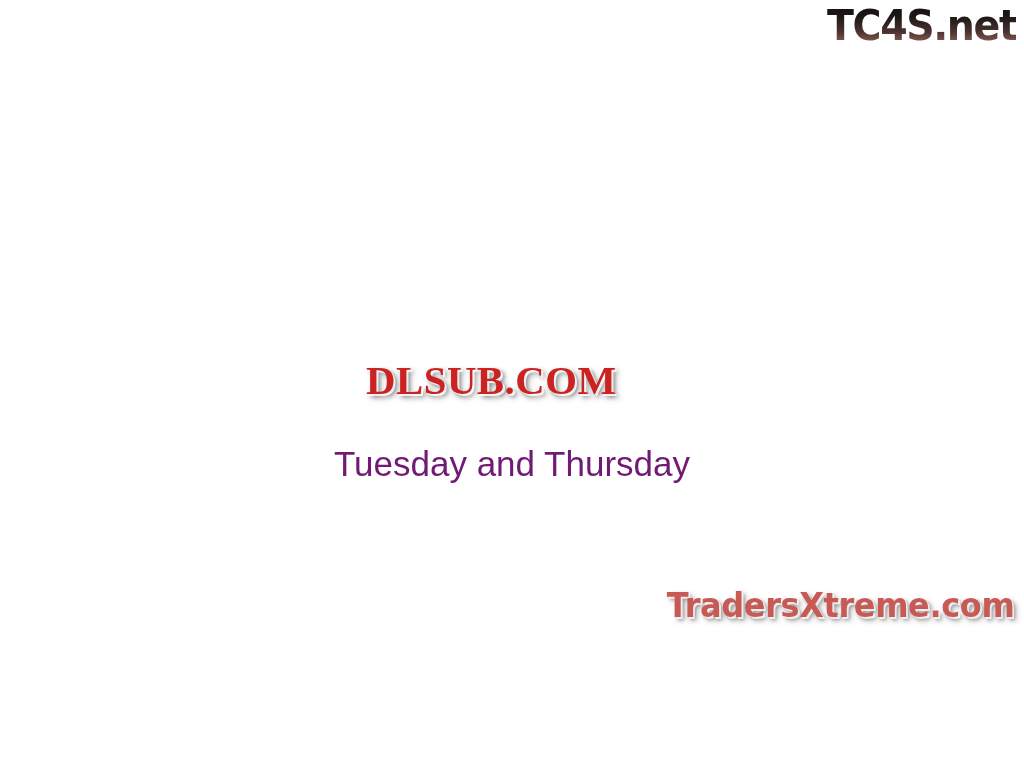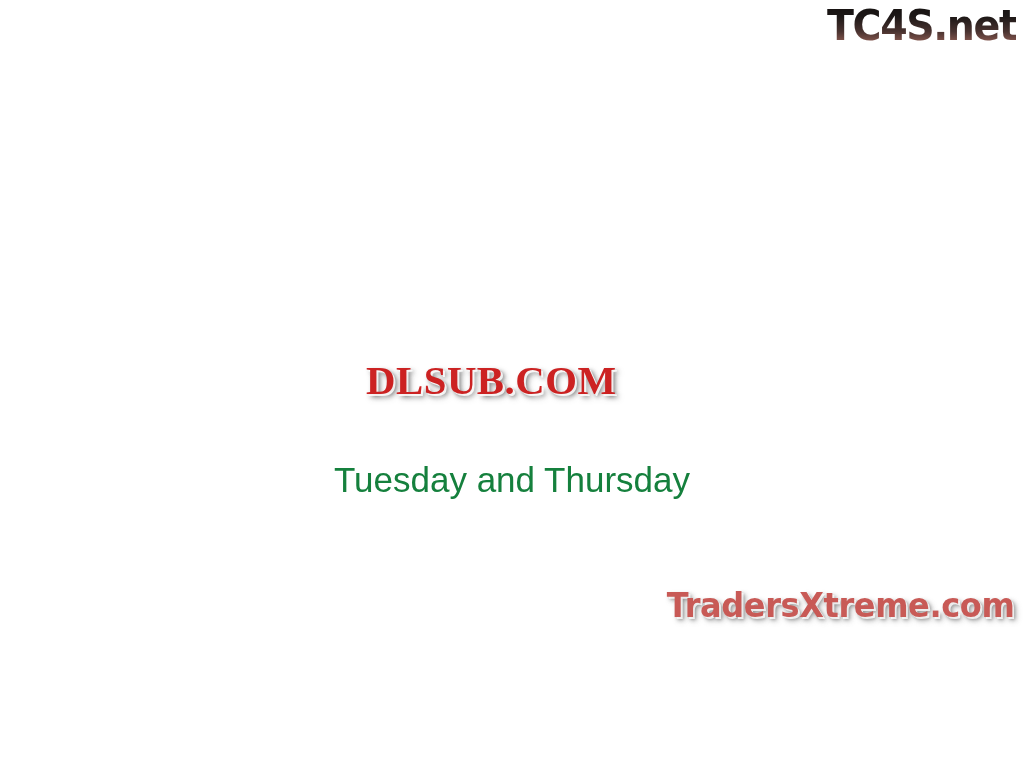--- a/index.html
+++ b/index.html
@@ -47,22 +47,22 @@
     left: 112px;
     top: 442px;
     width: 800px;
     text-align: center;
   }
   .slide-subtitle {
     font-family: "Liberation Sans", sans-serif;
     font-weight: 400;
     font-size: 35px;
     line-height: 44px;
-    color: #15803d;
-    margin: 16px;
+    color: #701a75;
+    margin: 0;
   }
 
   
   .wm-tc4s {
     position: absolute;
     right: 8px;
     top: 2px;
     font-family: "DejaVu Sans", sans-serif;
     font-weight: 700;
     font-size: 42px;

